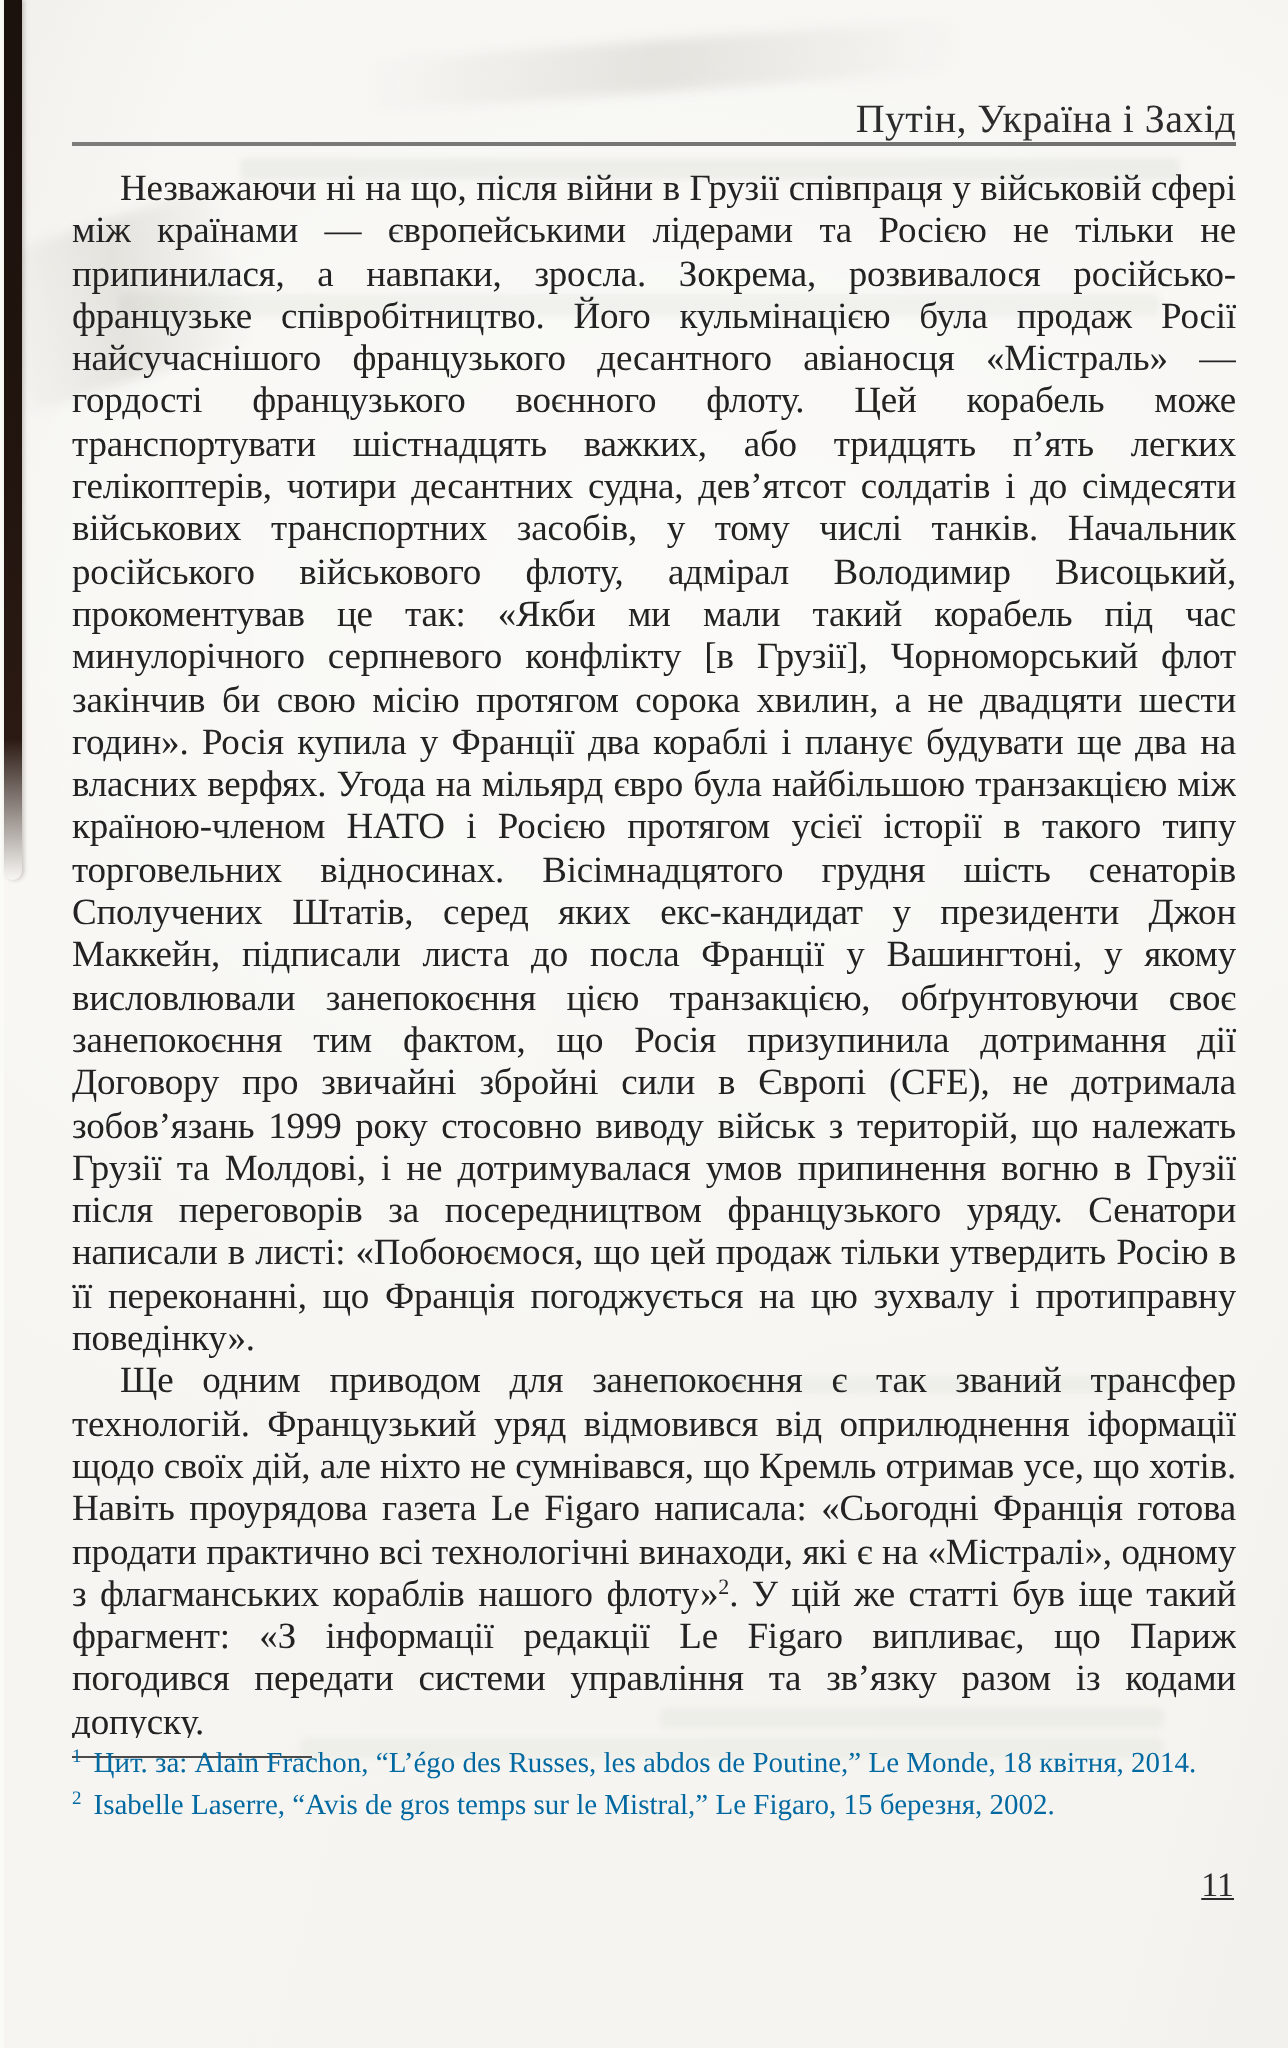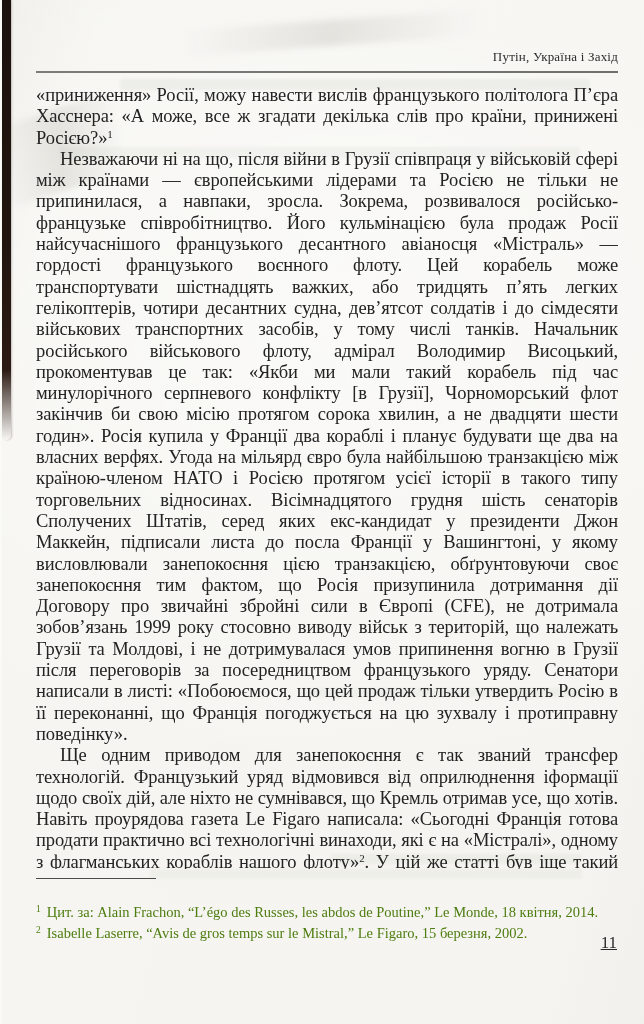--- a/index.html
+++ b/index.html
@@ -16,40 +16,40 @@
   
   .binding{
     position:absolute;left:2px;top:0;width:9px;height:440px;
     background:linear-gradient(to bottom,#1b110d 0%,#22150f 55%,#2b1a13 84%,rgba(43,26,19,0) 100%);
     border-radius:0 0 5px 5px;
     box-shadow:1px 0 2px rgba(60,40,30,.25);
   }
   .edge-light{position:absolute;left:0;top:0;width:2px;height:100%;background:#fafaf7;}
   .running-head{
     position:absolute;top:49px;right:26px;
-    font-size:13px;letter-spacing:.2px;color:#2c2c2c;
+    font-size:20px;letter-spacing:.2px;color:#2c2c2c;
   }
   .head-rule{
     position:absolute;top:71px;left:36px;right:26px;height:1.5px;
     background:linear-gradient(to right,#7c7c7a,#6f6f6d);
   }
   .body-text{
     position:absolute;top:85px;left:36px;right:26px;max-height:784px;overflow:hidden;
     font-size:18.5px;line-height:21.3px;text-align:justify;color:#232323;
     letter-spacing:-0.1px;
   }
   .body-text p{margin:0;}
   .body-text p.indent{text-indent:24px;}
   .body-text sup{font-size:11px;line-height:0;vertical-align:6px;}
   .fn-rule{
     position:absolute;top:878px;left:36px;width:120px;height:1.3px;background:#4a4a4a;
   }
   .footnotes{
-    position:absolute;top:902px;left:36px;right:26px;
-    font-size:14.5px;line-height:21px;color:#4d7c0f;
+    position:absolute;top:872px;left:36px;right:26px;
+    font-size:14.5px;line-height:21px;color:#0369a1;
   }
   .fn{padding-left:20px;text-indent:-20px;margin:0;}
   .fn sup{font-size:9.5px;vertical-align:5px;line-height:0;padding-right:6px;}
   .page-number{
     position:absolute;top:933px;right:27px;font-size:17px;color:#2a2a2a;text-decoration:underline;
   }
   
   .bleed{position:absolute;filter:blur(1.5px);background:rgba(130,140,118,.085);border-radius:3px;}
   .bleed.b1{top:79px;left:120px;width:470px;height:11px;}
   .bleed.b2{top:147px;left:60px;width:520px;height:11px;opacity:.8;}
@@ -74,21 +74,20 @@
   <div class="bleed b4"></div>
   <div class="bleed b5"></div>
 
   <div class="edge-light"></div>
   <div class="binding"></div>
 
   <div class="running-head">Путін, Україна і Захід</div>
   <div class="head-rule"></div>
 
   <div class="body-text">
-      <p class="para"><span>«приниження» Росії, можу навести вислів французького політолога П’єра Хасснера: «А може, все ж згадати декілька слів про країни, принижені Росією?»</span><sup>1</sup></p>
       <p class="para indent"><span>Незважаючи ні на що, після війни в Грузії співпраця у військовій сфері між країнами — європейськими лідерами та Росією не тільки не припинилася, а навпаки, зросла. Зокрема, розвивалося російсько-французьке співробітництво. Його кульмінацією була продаж Росії найсучаснішого французького десантного авіаносця «Містраль» — гордості французького воєнного флоту. Цей корабель може транспортувати шістнадцять важких, або тридцять п’ять легких гелікоптерів, чотири десантних судна, дев’ятсот солдатів і до сімдесяти військових транспортних засобів, у тому числі танків. Начальник російського військового флоту, адмірал Володимир Висоцький, прокоментував це так: «Якби ми мали такий корабель під час минулорічного серпневого конфлікту [в Грузії], Чорноморський флот закінчив би свою місію протягом сорока хвилин, а не двадцяти шести годин». Росія купила у Франції два кораблі і планує будувати ще два на власних верфях. Угода на мільярд євро була найбільшою транзакцією між країною-членом НАТО і Росією протягом усієї історії в такого типу торговельних відносинах. Вісімнадцятого грудня шість сенаторів Сполучених Штатів, серед яких екс-кандидат у президенти Джон Маккейн, підписали листа до посла Франції у Вашингтоні, у якому висловлювали занепокоєння цією транзакцією, обґрунтовуючи своє занепокоєння тим фактом, що Росія призупинила дотримання дії Договору про звичайні збройні сили в Європі (CFE), не дотримала зобов’язань 1999 року стосовно виводу військ з територій, що належать Грузії та Молдові, і не дотримувалася умов припинення вогню в Грузії після переговорів за посередництвом французького уряду. Сенатори написали в листі: «Побоюємося, що цей продаж тільки утвердить Росію в її переконанні, що Франція погоджується на цю зухвалу і протиправну поведінку».</span></p>
       <p class="para indent"><span>Ще одним приводом для занепокоєння є так званий трансфер технологій. Французький уряд відмовився від оприлюднення іформації щодо своїх дій, але ніхто не сумнівався, що Кремль отримав усе, що хотів. Навіть проурядова газета Le Figaro написала: «Сьогодні Франція готова продати практично всі технологічні винаходи, які є на «Містралі», одному з флагманських кораблів нашого флоту»</span><sup>2</sup><span>. У цій же статті був іще такий фрагмент: «З інформації редакції Le Figaro випливає, що Париж погодився передати системи управління та зв’язку разом із кодами допуску.</span></p>
     </div>
 
   <div class="fn-rule"></div>
   <div class="footnotes">
       <p class="fn"><sup>1</sup><span>Цит. за: Alain Frachon, “L’égo des Russes, les abdos de Poutine,” Le Monde, 18 квітня, 2014.</span></p>
       <p class="fn"><sup>2</sup><span>Isabelle Laserre, “Avis de gros temps sur le Mistral,” Le Figaro, 15 березня, 2002.</span></p>
     </div>
 

